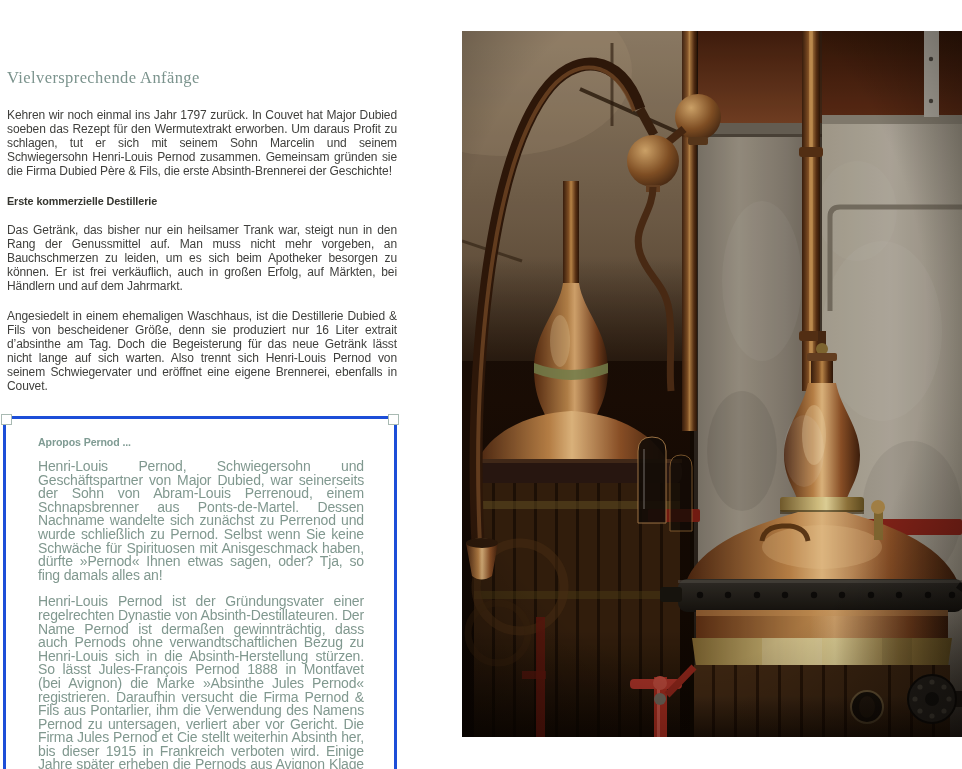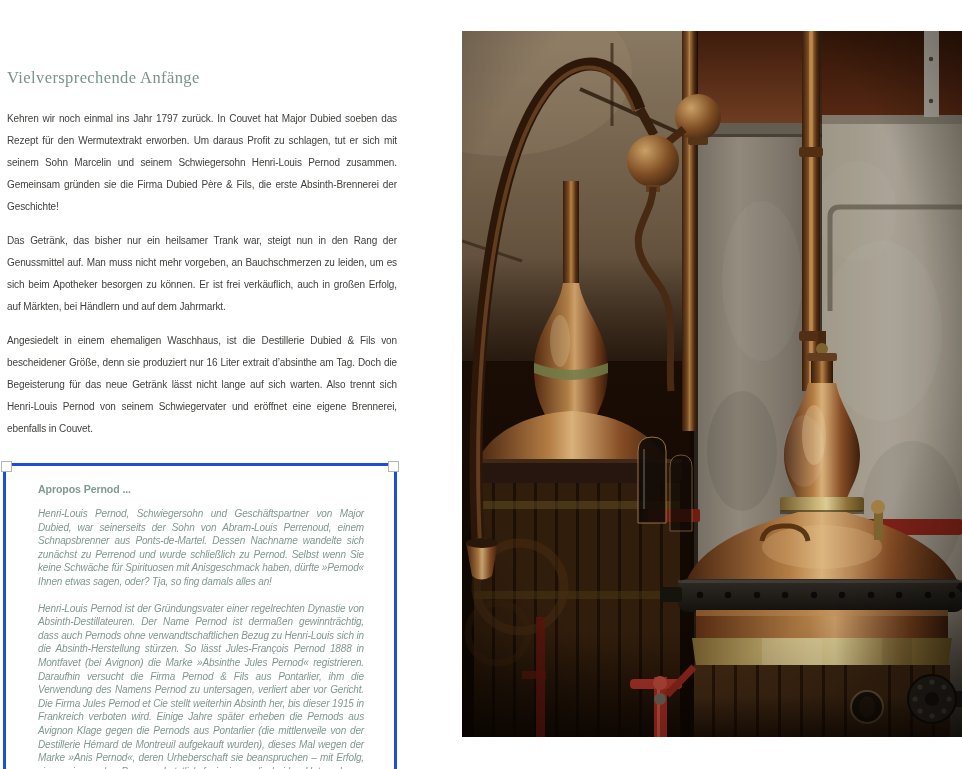--- a/index.html
+++ b/index.html
@@ -10,22 +10,22 @@
   }
   .left-page{
     position:absolute;left:7px;top:68px;width:390px;
   }
   .page-title{
     font-family:"Liberation Serif", serif;
     font-weight:400;font-size:16.5px;letter-spacing:.4px;
     color:#7b938d;margin:0 0 20px 0;
   }
   .body-par{
-    font-size:10px;line-height:22px;letter-spacing:-0.1px;
-    color:#3f3f3c;text-align:justify;margin:8px 0 12px 0;
+    font-size:12px;line-height:14px;letter-spacing:-0.1px;
+    color:#3f3f3c;text-align:justify;margin:16px 0 12px 0;
   }
   .body-par .it{}
   .section-subhead{
     font-size:10.8px;font-weight:bold;color:#35352f;
     margin:17px 0 8px 0;letter-spacing:-0.1px;
   }
   .info-box{
     position:relative;box-sizing:border-box;
     margin:23px 0 0 -4px;width:394px;
     border:3px solid #1d4ed8;
@@ -38,38 +38,39 @@
   }
   .corner.tl{top:-5px;left:-5px;}
   .corner.tr{top:-5px;right:-5px;}
   .corner.bl{bottom:-5px;left:-5px;}
   .corner.br{bottom:-5px;right:-5px;}
   .box-title{
     font-size:10.6px;font-weight:bold;color:#7f9b93;
     margin:0 0 12px 0;letter-spacing:-0.1px;
   }
   .box-par{
-    font-size:10px;line-height:13.6px;letter-spacing:-0.15px;
-    color:#80988f;text-align:justify;margin:0 0 13px 0;font-style:italic;
+    font-size:14px;line-height:13.6px;letter-spacing:-0.15px;
+    color:#80988f;text-align:justify;margin:0 0 13px 0;
   }
   .box-par:last-child{margin-bottom:0;}
   .right-page{
     position:absolute;left:462px;top:31px;width:500px;height:706px;margin:0;
     background:#1c110a;
   }
   .right-page svg{display:block;width:500px;height:706px;}
 </style>
 </head>
 <body>
 
 <article class="left-page">
   <h1 class="page-title">Vielversprechende Anfänge</h1>
 
   <p class="body-par">Kehren wir noch einmal ins Jahr 1797 zurück. In Couvet hat Major Dubied soeben das Rezept für den Wermutextrakt erworben. Um daraus Profit zu schlagen, tut er sich mit seinem Sohn Marcelin und seinem Schwiegersohn Henri-Louis Pernod zusammen. Gemeinsam gründen sie die Firma Dubied Père &amp; Fils, die erste Absinth-Brennerei der Geschichte!</p>
 
+  <h2 class="section-subhead">Erste kommerzielle Destillerie</h2>
 
   <p class="body-par">Das Getränk, das bisher nur ein heilsamer Trank war, steigt nun in den Rang der Genussmittel auf. Man muss nicht mehr vorgeben, an Bauchschmerzen zu leiden, um es sich beim Apotheker besorgen zu können. Er ist frei verkäuflich, auch in großen Erfolg, auf Märkten, bei Händlern und auf dem Jahrmarkt.</p>
 
   <p class="body-par"><span>Angesiedelt in einem ehemaligen Waschhaus, ist die Destillerie Dubied &amp; Fils von bescheidener Größe, denn sie produziert nur 16 Liter </span><span class="it">extrait d’absinthe</span><span> am Tag. Doch die Begeisterung für das neue Getränk lässt nicht lange auf sich warten. Also trennt sich Henri-Louis Pernod von seinem Schwiegervater und eröffnet eine eigene Brennerei, ebenfalls in Couvet.</span></p>
 
   <aside class="info-box">
     <span class="corner tl"></span>
     <span class="corner tr"></span>
     <span class="corner bl"></span>
     <span class="corner br"></span>

